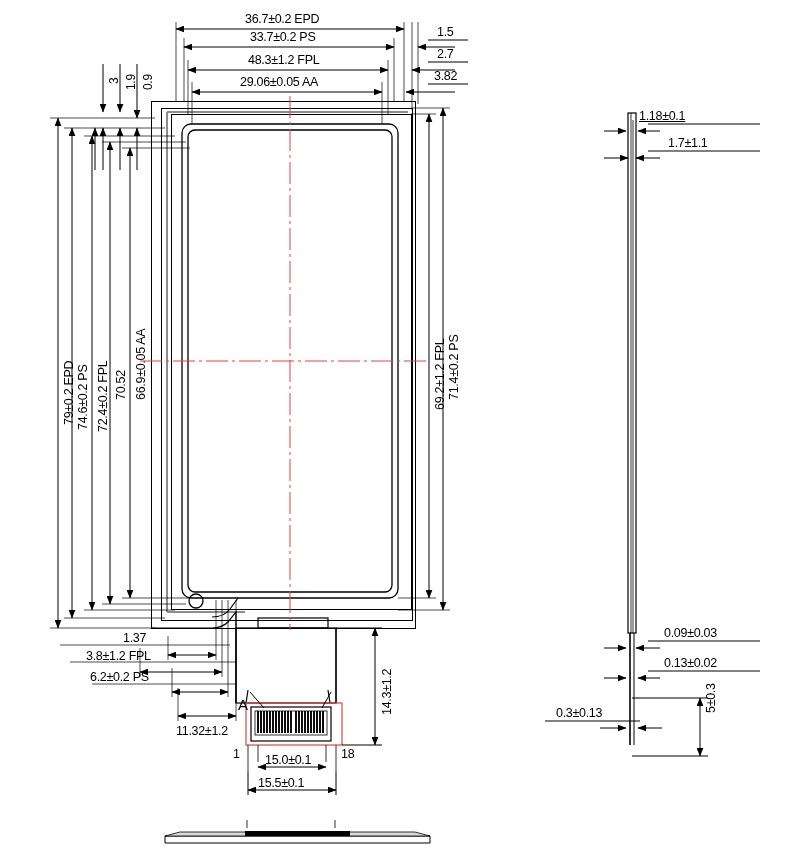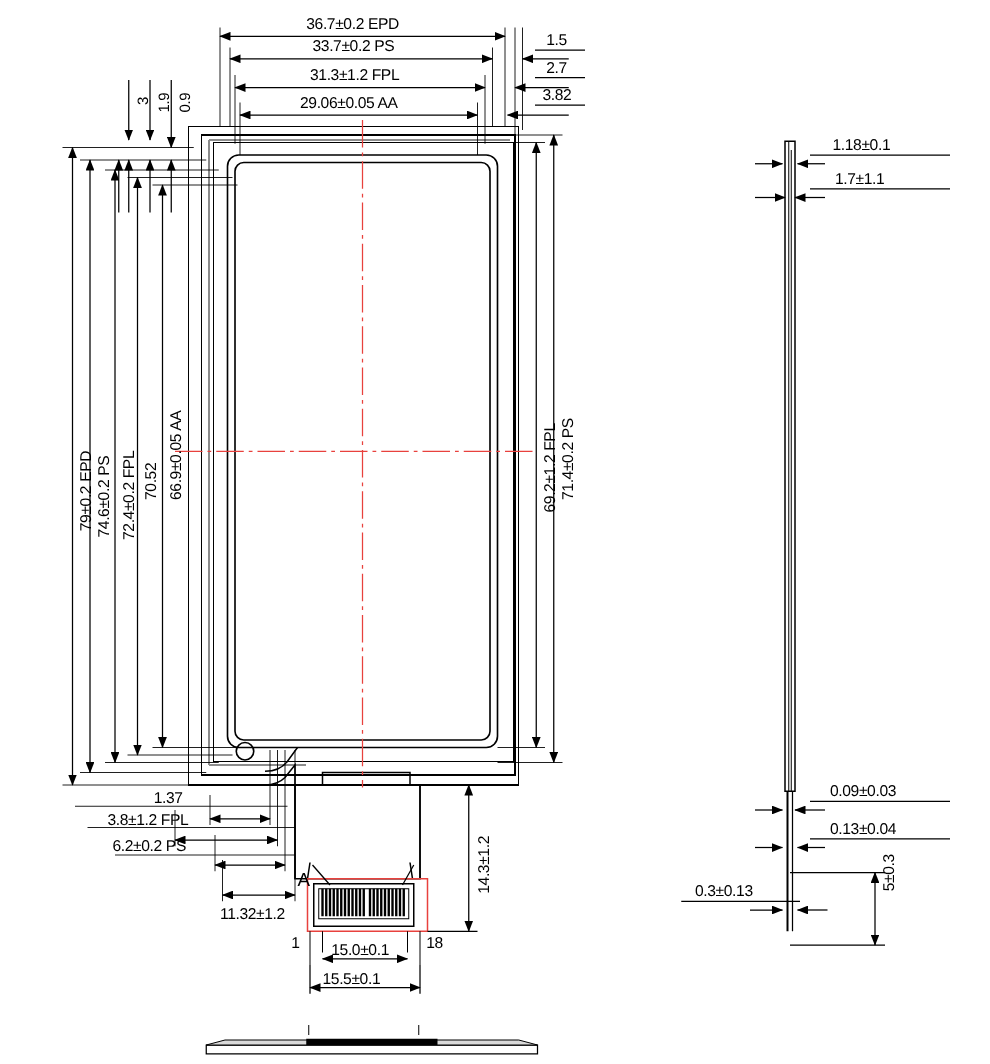--- a/index.html
+++ b/index.html
@@ -229,21 +229,21 @@
     <path d="M165,836 L430,836 L430,843 L165,843 Z" fill="#fff" stroke="#000" stroke-width="1"></path>
     <path d="M180,832 L415,832 L430,836 L165,836 Z" fill="#d9d9d9" stroke="#000" stroke-width="0.8"></path>
     <rect x="245" y="831" width="105" height="5" fill="#000"></rect>
     <path d="M247,820 L247,828" stroke="#000" stroke-width="0.8"></path>
     <path d="M335,820 L335,828" stroke="#000" stroke-width="0.8"></path>
   </g>
 </svg>
 
 <div class="lbl" style="left:245px;top:13px;">36.7±0.2 EPD</div>
 <div class="lbl" style="left:250px;top:31px;">33.7±0.2 PS</div>
-<div class="lbl" style="left:248px;top:54px;">31.3±1.2 FPL</div>
+<div class="lbl" style="left:248px;top:54px;">48.3±1.2 FPL</div>
 <div class="lbl" style="left:240px;top:76px;">29.06±0.05 AA</div>
 
 <div class="lbl" style="left:437px;top:26px;text-align:center;">1.5</div>
 <div class="lbl" style="left:437px;top:48px;">2.7</div>
 <div class="lbl" style="left:434px;top:70px;">3.82</div>
 
 <div class="lbl vlbl small" style="left:108px;top:84px;">3</div>
 <div class="lbl vlbl small" style="left:125px;top:90px;">1.9</div>
 <div class="lbl vlbl small" style="left:142px;top:90px;">0.9</div>
 
@@ -261,20 +261,20 @@
 <div class="lbl" style="left:90px;top:671px;">6.2±0.2 PS</div>
 <div class="lbl" style="left:176px;top:725px;">11.32±1.2</div>
 
 <div class="lbl" style="left:238px;top:697px;font-size:15px;">A</div>
 <div class="lbl" style="left:233px;top:748px;">1</div>
 <div class="lbl" style="left:341px;top:748px;">18</div>
 <div class="lbl vlbl" style="left:381px;top:715px;">14.3±1.2</div>
 <div class="lbl" style="left:265px;top:754px;">15.0±0.1</div>
 <div class="lbl" style="left:258px;top:777px;">15.5±0.1</div>
 
-<div class="lbl" style="left:666px;top:110px;">1.18±0.1</div>
+<div class="lbl" style="left:639px;top:110px;text-decoration:underline;">1.18±0.1</div>
 <div class="lbl" style="left:668px;top:137px;">1.7±1.1</div>
 <div class="lbl" style="left:664px;top:627px;">0.09±0.03</div>
-<div class="lbl" style="left:664px;top:657px;">0.13±0.04</div>
+<div class="lbl" style="left:664px;top:657px;">0.13±0.02</div>
 <div class="lbl" style="left:556px;top:707px;">0.3±0.13</div>
 <div class="lbl vlbl" style="left:705px;top:713px;">5±0.3</div>
 
 </div>
 
 </body></html>

